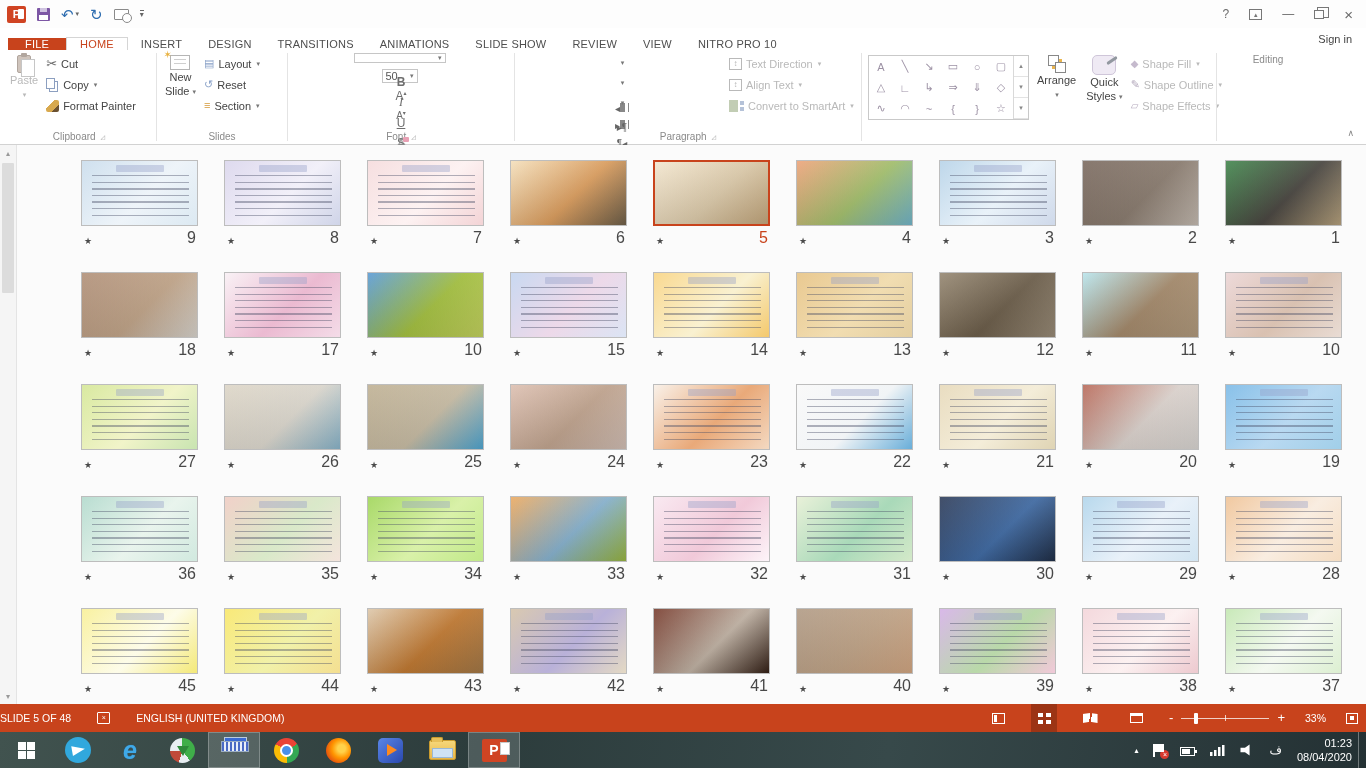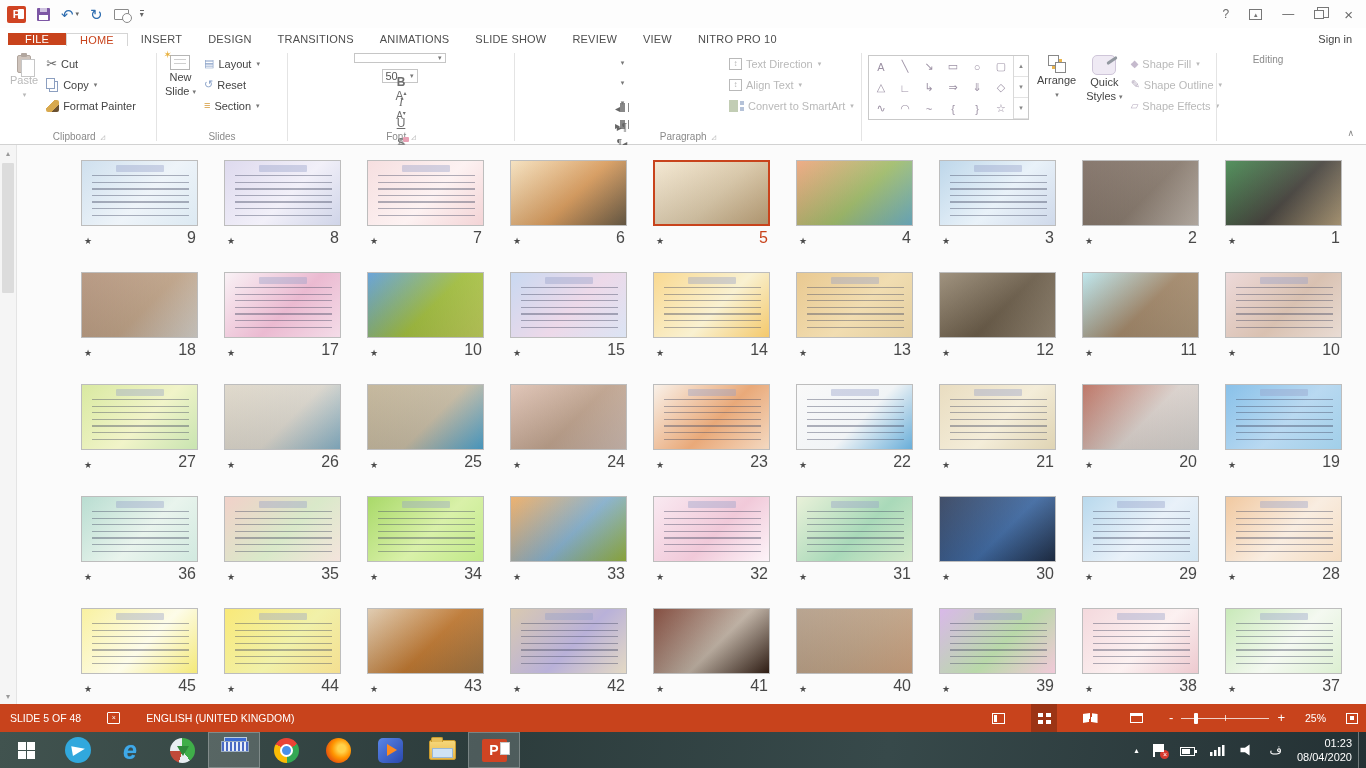--- a/index.html
+++ b/index.html
@@ -22,21 +22,21 @@
   .win-title{position:absolute;left:0;right:0;text-align:center;font-size:12px;color:#4a4a4a;}
   .wincontrols{margin-left:auto;display:flex;align-items:center;gap:20px;padding-right:13px;color:#6a6a6a;z-index:2;}
   .wc{font-size:12px;line-height:12px;}
   .w-ribbon{width:13px;height:11px;border:1px solid #777;position:relative;font-size:7px;text-align:center;line-height:9px;color:#777;}
   .w-restore{width:10px;height:9px;border:1px solid #777;background:#fdfdfd;position:relative;}
   .w-restore:before{content:"";position:absolute;top:-4px;left:2px;width:10px;height:9px;border:1px solid #777;z-index:-1;}
   .w-close{font-size:15px;line-height:13px;}
 
   
   .tabsrow{height:22px;background:#fff;display:flex;align-items:stretch;padding-left:8px;}
-  #tabs-list{display:flex;align-items:center;}
+  #tabs-list{display:flex;align-items:flex-end;}
   .tab{display:flex;align-items:center;padding:0 13px;font-size:11px;color:#4e4e4e;letter-spacing:.2px;}
   .tab.t-file{background:#c8431c;color:#fff;padding:0 17px;}
   .tab.t-active{color:#c8431c;border:1px solid #d5d5d5;border-bottom:none;background:#fff;}
   .signin{margin-left:auto;display:flex;align-items:center;font-size:11px;color:#444;padding-right:14px;}
 
   
   .ribbon{height:95px;background:#fff;border-bottom:1px solid #d2d2d2;display:flex;position:relative;padding-left:3px;}
   .rgroup{display:flex;flex-direction:column;padding:1px 2px 0 2px;}
   .rgsep{width:1px;background:#e4e4e4;margin:3px 1px;}
   .rbody{flex:1;display:flex;align-items:flex-start;padding-top:2px;}
@@ -110,21 +110,21 @@
   .tt{position:absolute;top:4px;left:50%;transform:translateX(-50%);width:48px;height:7px;background:rgba(150,160,200,.4);border-radius:1px;}
   .fx{position:absolute;top:14px;right:8px;left:10px;bottom:6px;background:repeating-linear-gradient(to bottom,rgba(70,75,100,.42) 0 1.3px,transparent 1.3px 6.6px);}
   .ph{position:absolute;inset:0;background:linear-gradient(160deg,rgba(255,255,255,.18),rgba(0,0,0,.2));}
   .info{display:flex;justify-content:space-between;align-items:flex-end;padding:3px 2px 0 3px;}
   .star{font-size:9px;color:#4a4a4a;}
   .num{font-size:16px;color:#484848;line-height:17px;}
   .num.sel{color:#c8431c;}
 
   
   .statusbar{height:28px;background:#c8431c;color:#fff;display:flex;align-items:center;font-size:10.5px;}
-  .st-left{display:flex;align-items:center;gap:26px;padding-left:10px;}
+  .st-left{display:flex;align-items:center;gap:26px;}
   .st-spell{width:13px;height:12px;border:1px solid #fff;border-radius:1px;position:relative;font-size:7px;line-height:10px;text-align:center;}
   .st-right{margin-left:auto;display:flex;align-items:center;gap:20px;padding-right:8px;}
   .vbtn{display:flex;align-items:center;justify-content:center;width:26px;height:28px;}
   .vbtn.active{background:rgba(0,0,0,.22);}
   .vw-norm{width:13px;height:11px;border:1px solid #fff;position:relative;}
   .vw-norm:before{content:"";position:absolute;left:1px;top:1px;width:3px;height:7px;background:#fff;}
   .vw-sort{width:13px;height:11px;background:linear-gradient(#fff 0 0) 0 0/5px 4px no-repeat,linear-gradient(#fff 0 0) 8px 0/5px 4px no-repeat,linear-gradient(#fff 0 0) 0 7px/5px 4px no-repeat,linear-gradient(#fff 0 0) 8px 7px/5px 4px no-repeat;}
   .vw-read{width:15px;height:10px;background:linear-gradient(100deg,#fff 0 45%,transparent 45% 55%,#fff 55%);clip-path:polygon(0 10%,50% 0,100% 10%,100% 100%,50% 88%,0 100%);}
   .vw-show{width:13px;height:10px;border:1px solid #fff;border-top:3px solid #fff;}
   .zoomctl{display:flex;align-items:center;gap:8px;}
@@ -903,21 +903,21 @@
     <span class="vbtn">
         <span class="vw-show"></span>
       </span>
     <span class="zoomctl">
       <span class="zbtn">-</span>
       <span class="zs-track">
           <span class="zs-thumb"></span>
         </span>
       <span class="zbtn">+</span>
     </span>
-    <span>25%</span>
+    <span>33%</span>
     <span class="vw-fit"></span>
   </div>
 </div>
 
 <div class="taskbar">
   <div class="tbtn">
       <span class="t-start"></span>
     </div>
   <div class="tbtn">
       <span class="t-tg"></span>

